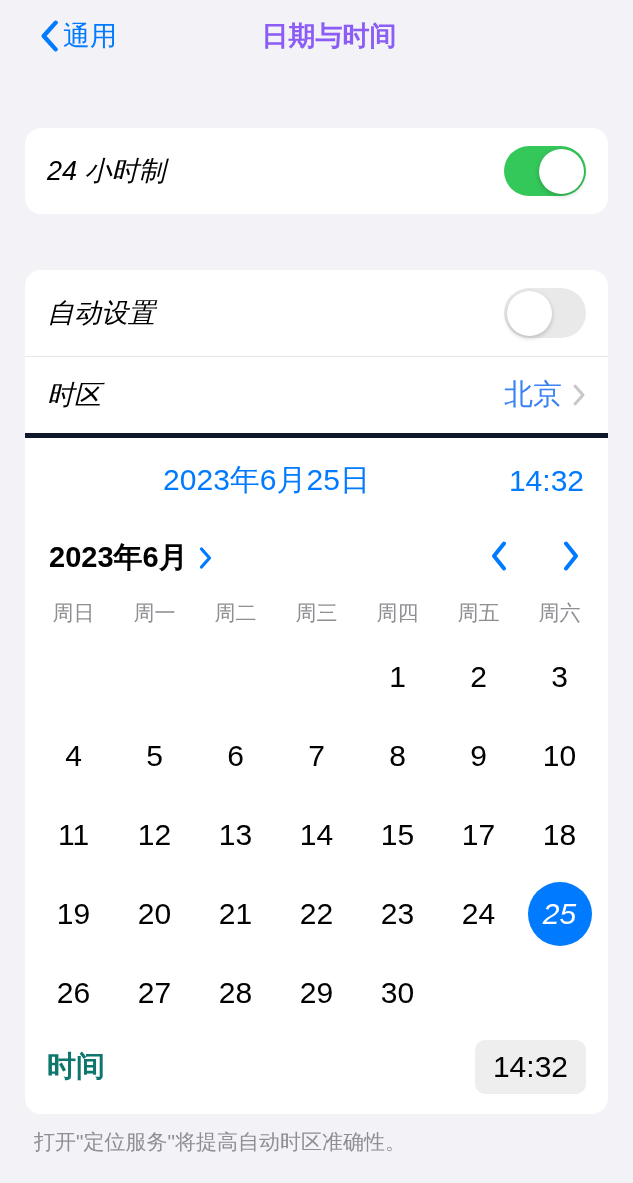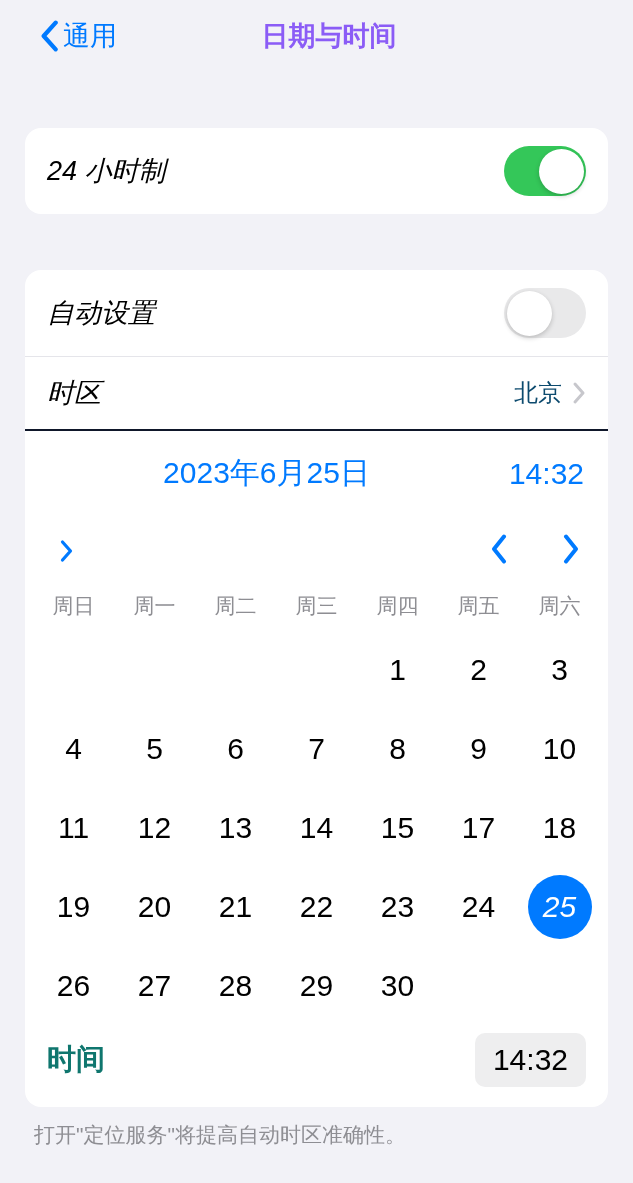--- a/index.html
+++ b/index.html
@@ -95,34 +95,34 @@
     }
     .switch.on .knob {
       right: 2.5px;
     }
     .switch.off .knob {
       left: 2.5px;
     }
     .row-value {
       display: flex;
       align-items: center;
-      color: #0c4a6e;
-      font-size: 24px;
+      color: #3b82f6;
+      font-size: 29px;
     }
     .disclosure {
       margin-left: 10px;
       display: flex;
       align-items: center;
     }
     .summary-row {
       display: flex;
       align-items: center;
       justify-content: space-between;
       padding: 22px 24px 14px;
-      border-top: 2px solid #0f172a;
+      border-top: 5px solid #0f172a;
     }
     .summary-date-wrap {
       flex: 1;
       text-align: center;
     }
     .summary-date, .summary-time {
       color: #007aff;
       font-size: 30px;
       font-weight: 400;
     }
@@ -276,20 +276,21 @@
 
   <div class="summary-row">
     <div class="summary-date-wrap">
       <span class="summary-date">2023年6月25日</span>
     </div>
     <span class="summary-time">14:32</span>
   </div>
 
   <div class="cal-header">
     <div class="cal-month">
+      <span class="cal-month-text">2023年6月</span>
       <span class="cal-month-chev">
         <svg width="15" height="24" viewBox="0 0 14 24" fill="none">
             <path d="M3 3L11 12L3 21" stroke="#007aff" stroke-width="3.2" stroke-linecap="round" stroke-linejoin="round"></path>
           </svg>
       </span>
     </div>
     <div class="cal-nav">
       <div class="cal-nav-btn">
         <span>
           <svg width="18" height="30" viewBox="0 0 14 24" fill="none">

